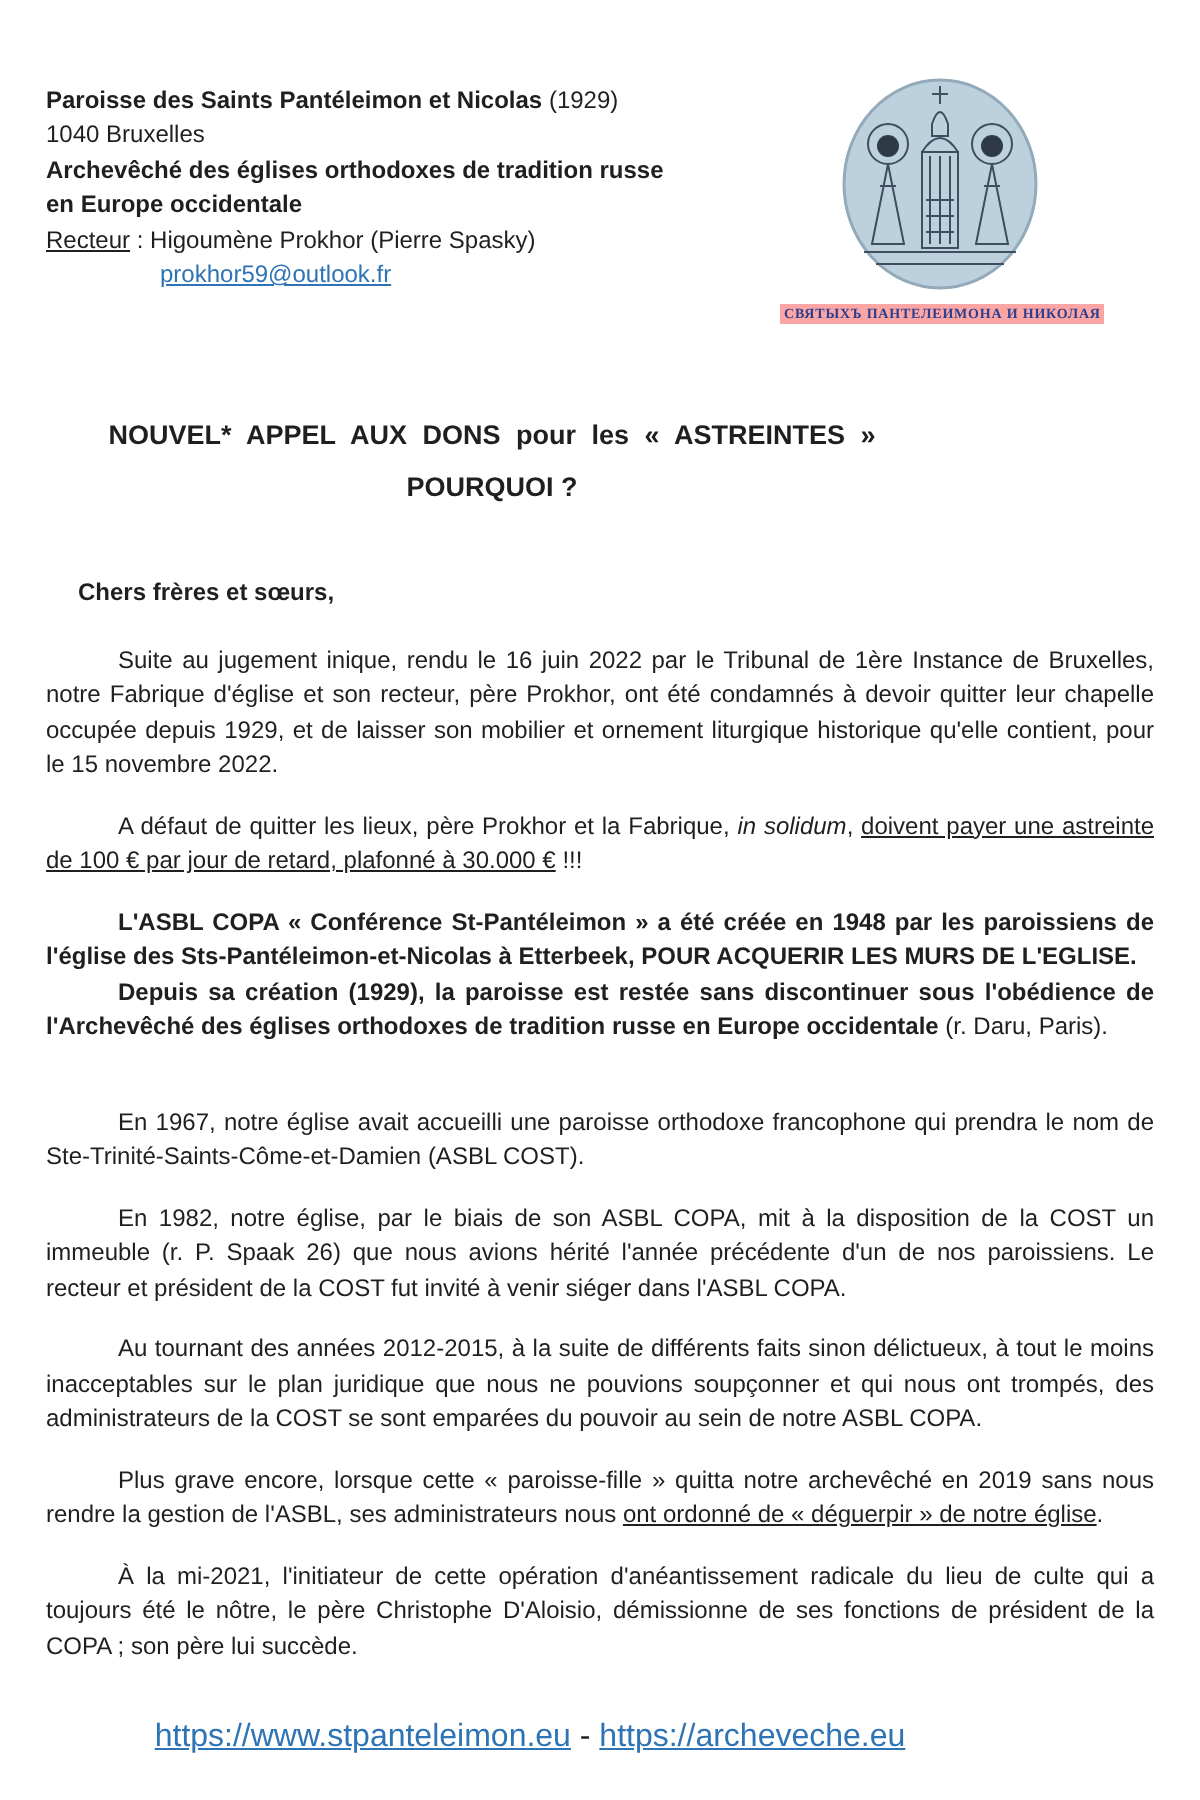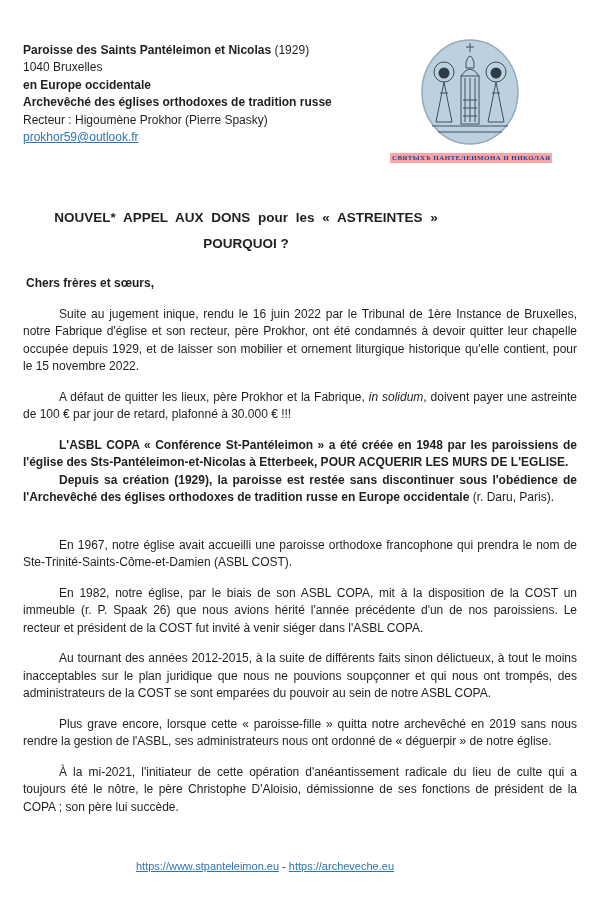--- a/index.html
+++ b/index.html
@@ -7,30 +7,30 @@
     position:relative;
     width:600px; height:900px;
     margin:0 auto;
     background:#ffffff;
     font-family:"Liberation Sans", sans-serif;
     color:#1f1f1f;
     overflow:hidden;
   }
   .b { font-weight:bold; }
   .i { font-style:italic; }
-  .u { }
+  .u { text-decoration:underline; }
 
   
   .header-block {
     position:absolute; left:23px; top:42px; width:365px;
     font-size:12px; line-height:17.4px;
   }
   .header-line { white-space:nowrap; }
   a.link { color:#2E74B5; text-decoration:underline; cursor:pointer; }
-  .email-line { }
+  .email-line { margin-left:57px; }
 
   
   .logo-block {
     position:absolute; left:390px; top:38px; width:160px;
     text-align:center;
   }
   .logo-svg { display:block; margin:0 auto; }
   .logo-caption {
     display:inline-block;
     margin-top:1px;
@@ -51,43 +51,43 @@
     font-size:13.5px; line-height:26px;
   }
   .title-line1 { word-spacing:4px; }
 
   
   .body-block {
     position:absolute; top:272px; left:23px; width:554px;
     font-size:12px; line-height:17.5px;
     text-align:justify;
   }
-  .salutation { font-weight:bold; margin:3px; }
+  .salutation { font-weight:bold; margin:16px; }
   .para { margin:13px 0 0 0; text-indent:36px; }
   .para.tight { margin-top:0; }
   .para.wide  { margin-top:30px; }
 
   
   .footer-block {
     position:absolute; top:860px; left:0; width:530px;
-    text-align:center; font-size:11px;
+    text-align:center; font-size:16px;
   }
 </style>
 </head>
 <body>
 
 <div class="page">
 
   <div class="header-block">
     <div class="header-line">
       <span class="b">Paroisse des Saints Pantéleimon et Nicolas</span><span> (1929)</span>
     </div>
     <div class="header-line">1040 Bruxelles</div>
+    <div class="header-line b">Archevêché des églises orthodoxes de tradition russe</div>
     <div class="header-line b">en Europe occidentale</div>
-    <div class="header-line b">Archevêché des églises orthodoxes de tradition russe</div>
     <div class="header-line">
       <span class="u">Recteur</span><span> : Higoumène Prokhor (Pierre Spasky)</span>
     </div>
     <div class="header-line email-line">
       <a class="link">prokhor59@outlook.fr</a>
     </div>
   </div>
 
   <div class="logo-block">
     <svg class="logo-svg" width="104" height="108" viewBox="0 0 104 108">

